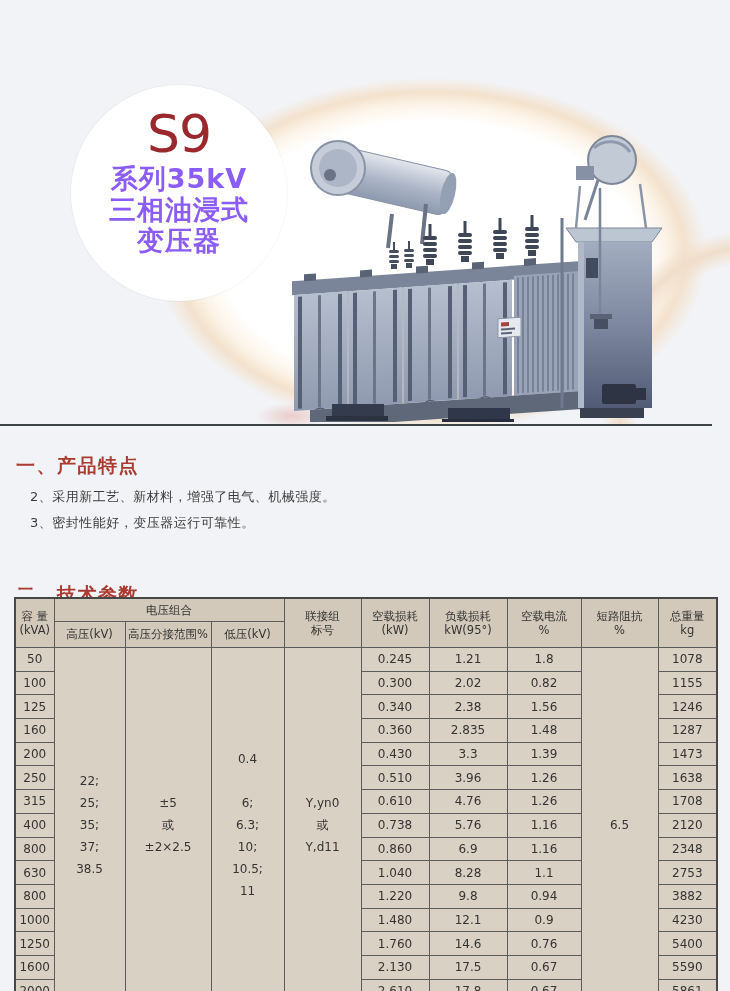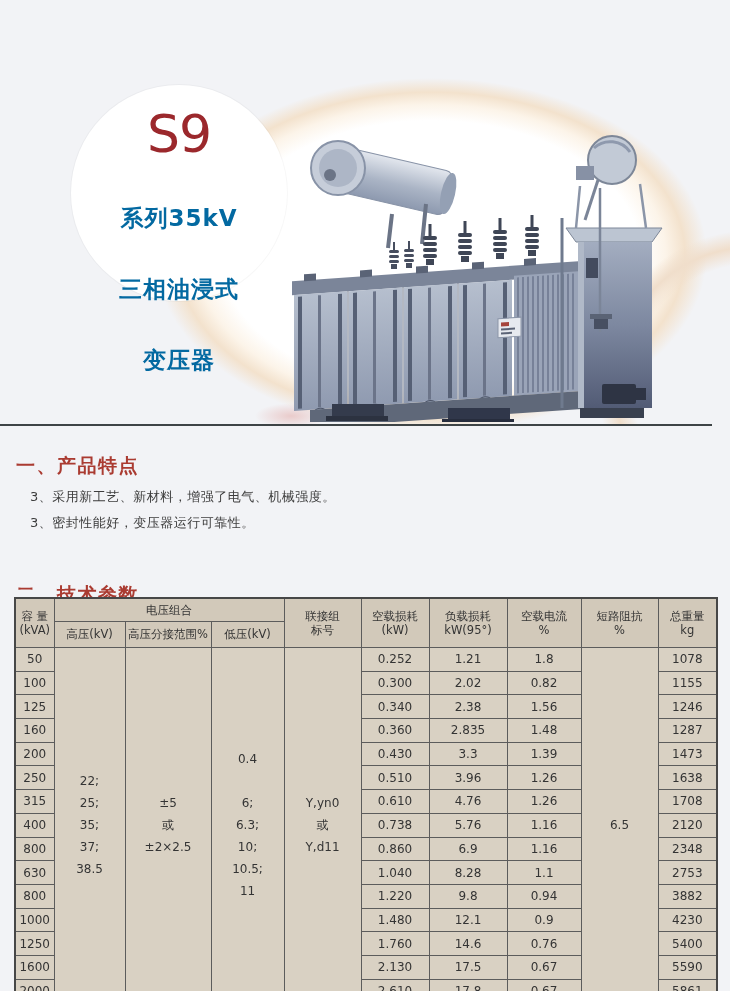--- a/index.html
+++ b/index.html
@@ -25,21 +25,21 @@
   }
   .badge {
     position:absolute; left:71px; top:85px; width:216px; height:216px; border-radius:50%;
     background:#ffffff; box-shadow:0 0 0 1px rgba(0,0,0,0.03);
     text-align:center;
   }
   .badge-brand {
     margin-top:20px; font-size:52px; line-height:58px; font-weight:400;
     color:#9b282c; letter-spacing:-1px; font-family:"DejaVu Sans", sans-serif;
   }
-  .badge-line { font-size:23px; line-height:31px; font-weight:600; color:#0369a1; letter-spacing:1px;margin-top:40px; }
+  .badge-line { font-size:27px; line-height:31px; font-weight:600; color:#8b5cf6; letter-spacing:1px; }
   .photo { position:absolute; left:280px; top:122px; width:400px; height:300px; }
 
   
   .divider { position:absolute; left:0; top:424px; width:712px; height:2px; background:#3e4446; }
 
   
   .sec-heading {
     position:absolute; left:16px; font-size:19px; font-weight:bold;
     color:#aa3b31; letter-spacing:1.5px; white-space:nowrap;
   }
@@ -275,21 +275,21 @@
         <rect x="46" y="294" width="62" height="5" fill="#2c3240"></rect>
         <rect x="168" y="286" width="62" height="14" fill="#30374a"></rect>
         <rect x="162" y="297" width="72" height="4" fill="#272d3d"></rect>
       </g>
     </svg>
   </div>
 
   <div class="divider"></div>
 
   <h2 class="sec-heading h-features">一、产品特点</h2>
-  <p class="feature-item fi-1">3、采用新工艺、新材料，增强了电气、机械强度。</p>
+  <p class="feature-item fi-1">2、采用新工艺、新材料，增强了电气、机械强度。</p>
   <p class="feature-item fi-2">3、密封性能好，变压器运行可靠性。</p>
 
   <h2 class="sec-heading h-specs">二、技术参数</h2>
 
   <table class="spec">
     <colgroup>
       <col style="width:39px">
         <col style="width:71px">
         <col style="width:86px">
         <col style="width:73px">
@@ -338,21 +338,21 @@
           <td rowspan="15" class="merged">0.4
 
 6;
 6.3;
 10;
 10.5;
 11</td>
           <td rowspan="15" class="merged">Y,yn0
 或
 Y,d11</td>
-          <td>0.252</td>
+          <td>0.245</td>
           <td>1.21</td>
           <td>1.8</td>
           <td rowspan="15" class="merged pad-up">6.5</td>
           <td>1078</td>
         </tr>
         <tr>
           <td>100</td>
           <td>0.300</td>
           <td>2.02</td>
           <td>0.82</td>

